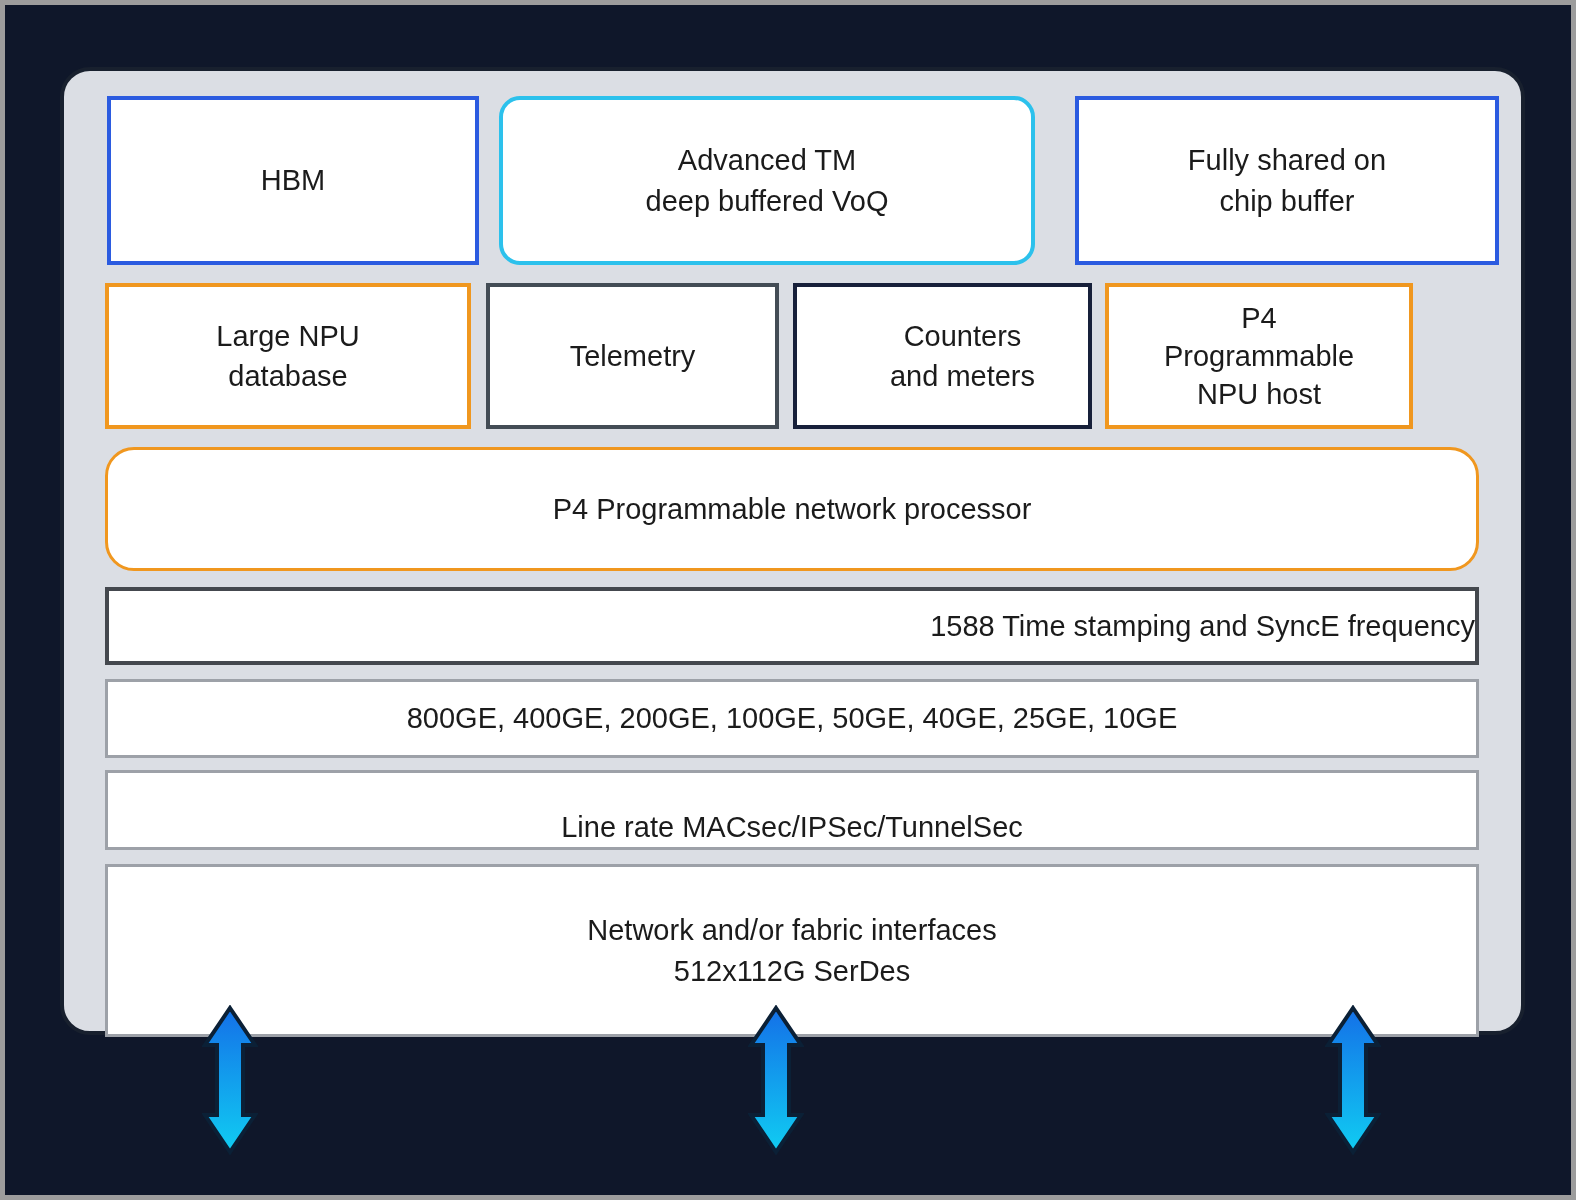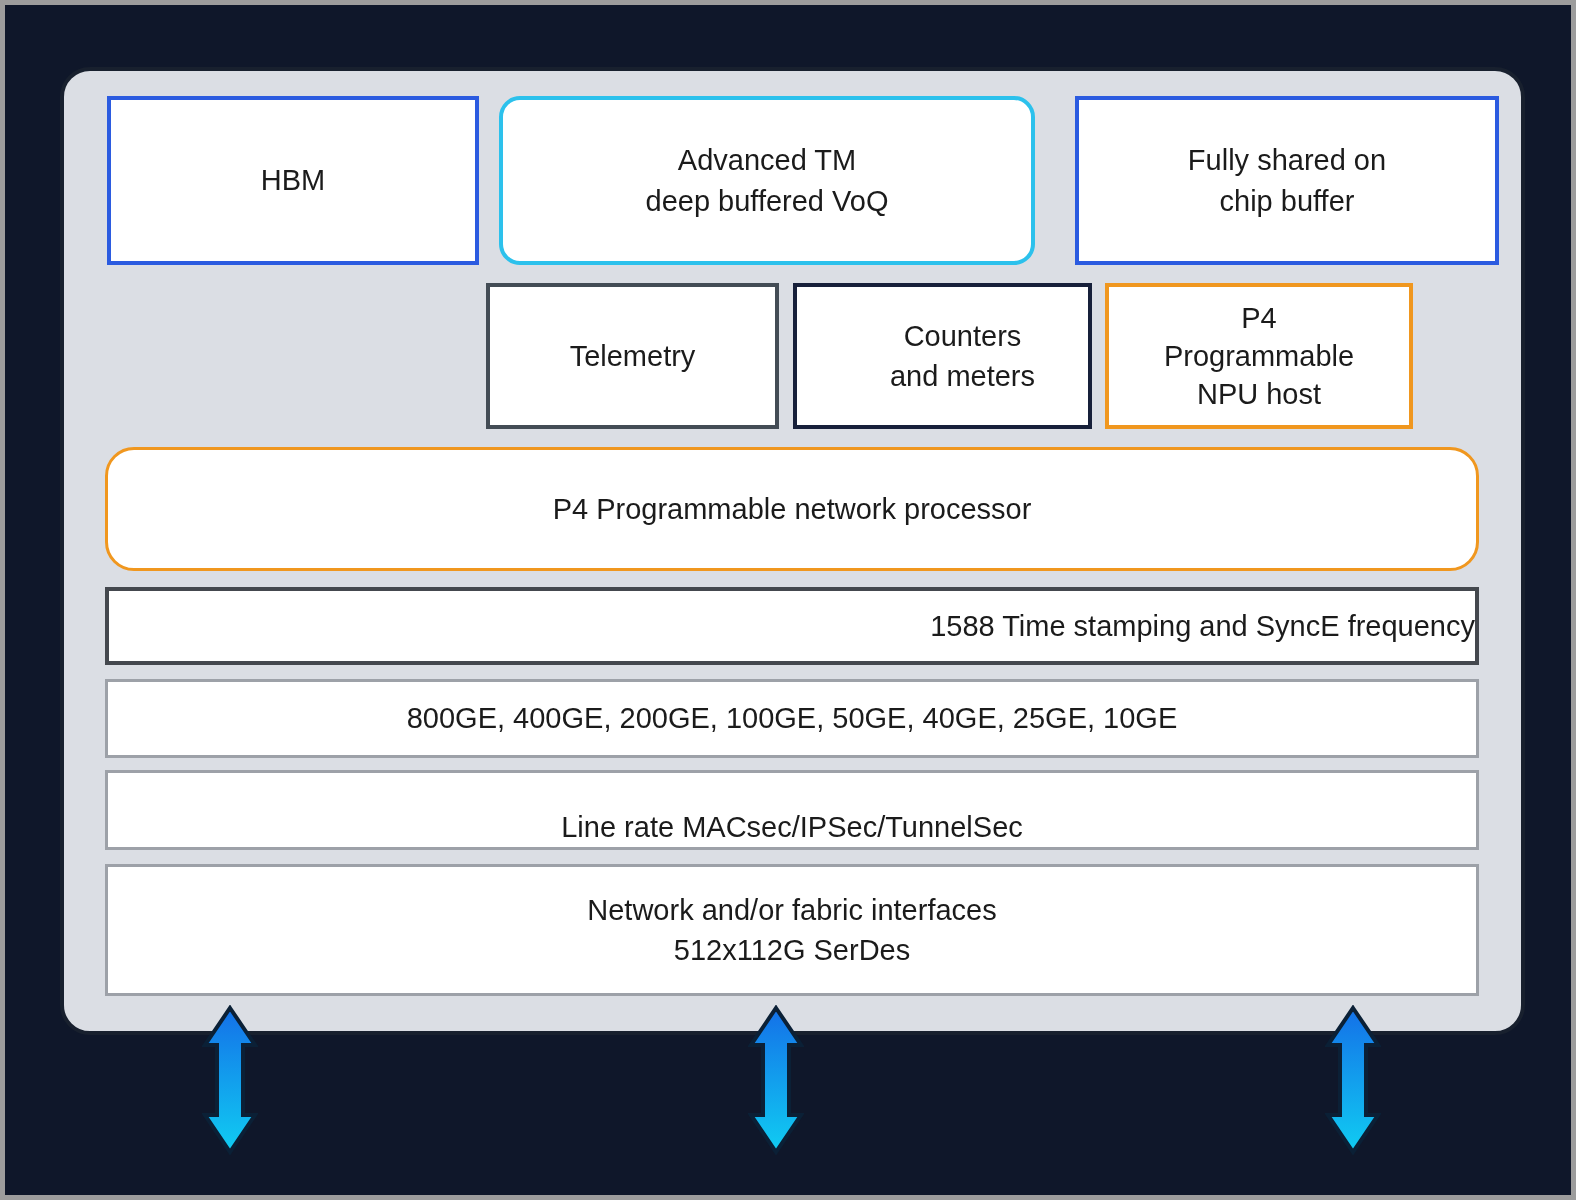--- a/index.html
+++ b/index.html
@@ -45,21 +45,21 @@
   
   .npudb      { left:100px;  top:278px; width:366px; height:146px; }
   .telemetry  { left:481px;  top:278px; width:293px; height:146px; }
   .counters   { left:788px;  top:278px; width:299px; height:146px; }
   .p4host     { left:1100px; top:278px; width:308px; height:146px; line-height:1.32; }
   
   .p4proc     { left:100px;  top:442px; width:1374px; height:124px; }
   .ts1588     { left:100px;  top:582px; width:1374px; height:78px;justify-content:flex-end;  }
   .speeds     { left:100px;  top:674px; width:1374px; height:79px;  }
   .macsec     { left:100px;  top:765px; width:1374px; height:80px;  }
-  .serdes     { left:100px;  top:859px; width:1374px; height:132px; }
+  .serdes     { left:100px;  top:859px; width:1374px; height:173px; }
   .arrow {
     position: absolute;
     top: 1000px;
     width: 56px; height: 150px;
     z-index: 3;
   }
   .arrow-1 { left: 197px; }
   .arrow-2 { left: 743px; }
   .arrow-3 { left: 1320px; }
 </style>
@@ -75,20 +75,24 @@
   </div>
   <div class="box b4 advtm" style="border-color: rgb(44, 193, 236); border-radius: 21px;">
     <span>Advanced TM
 deep buffered VoQ</span>
   </div>
   <div class="box b4 sharedbuf" style="border-color: rgb(43, 91, 224);">
     <span>Fully shared on
 chip buffer</span>
   </div>
 
+  <div class="box b4 npudb" style="border-color: rgb(240, 151, 31);">
+    <span>Large NPU
+database</span>
+  </div>
   <div class="box b4 telemetry" style="border-color: rgb(67, 76, 85);">
     <span>Telemetry</span>
   </div>
   <div class="box b4 counters" style="border-color: rgb(23, 32, 58); padding-left: 40px;">
     <span>Counters
 and meters</span>
   </div>
   <div class="box b4 p4host" style="border-color: rgb(240, 151, 31);">
     <span>P4
 Programmable

